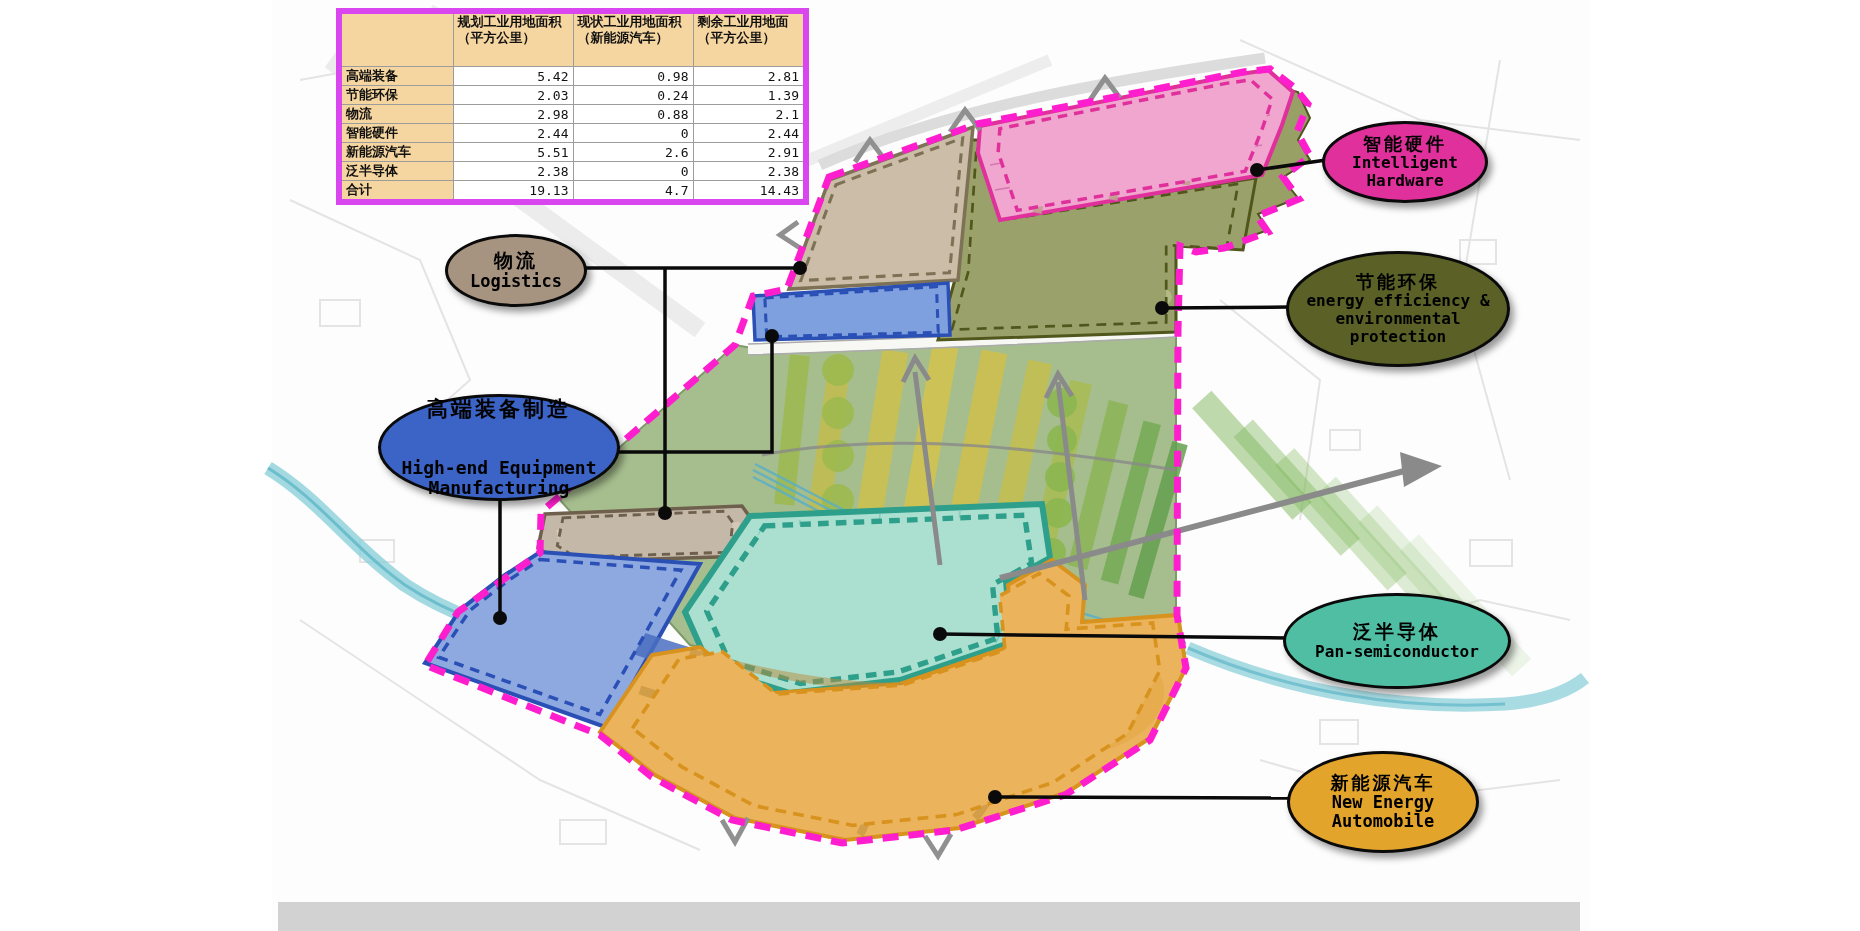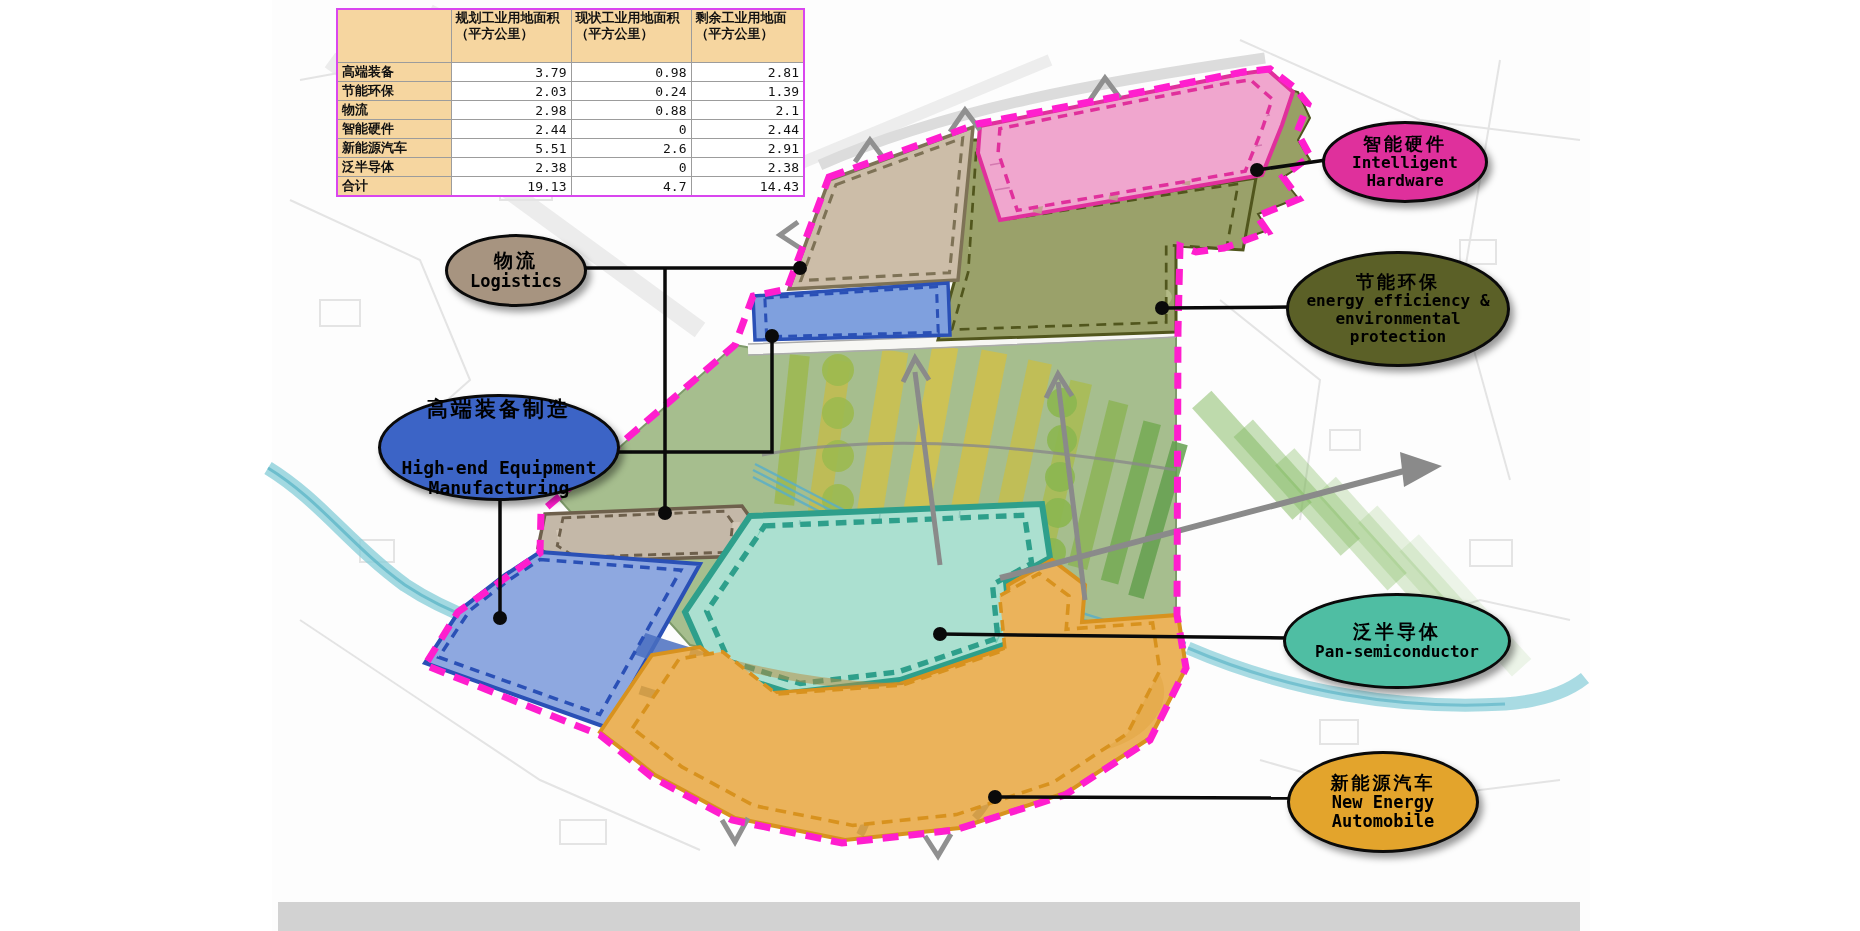--- a/index.html
+++ b/index.html
@@ -7,21 +7,21 @@
     width:1860px;height:931px;position:relative;overflow:hidden;
     background:#ffffff;
     font-family:"Liberation Sans","DejaVu Sans",sans-serif;
   }
   #map-svg{position:absolute;left:0;top:0;}
 
   
   .area-table{
     position:absolute;left:336px;top:8px;width:467px;height:164px;
     border-collapse:collapse;table-layout:fixed;
-    background:#ffffff;border:2px solid #d946ef;
+    background:#ffffff;border:6px solid #d946ef;
     font-size:13px;color:#111;
   }
   .area-table th,.area-table td{
     border:1px solid #9c9c9c;padding:0 4px;overflow:hidden;white-space:nowrap;
   }
   .area-table thead th{
     background:#F6D6A0;font-weight:bold;text-align:left;vertical-align:top;
     white-space:normal;line-height:1.25;height:52px;font-size:13px;
   }
   .area-table td.lbl{background:#F6D6A0;text-align:left;font-weight:bold;height:15px;margin-left:22px;}
@@ -271,28 +271,28 @@
   <colgroup>
       <col style="width:114px">
       <col style="width:120px">
       <col style="width:120px">
       <col style="width:113px">
     </colgroup>
   <thead>
     <tr>
       <th></th>
       <th>规划工业用地面积（平方公里）</th>
-      <th>现状工业用地面积（平方公里）</th>
+      <th>现状工业用地面积（新能源汽车）</th>
       <th>剩余工业用地面（平方公里）</th>
     </tr>
   </thead>
   <tbody>
     <tr>
       <td class="lbl">高端装备</td>
-      <td class="num">3.79</td>
+      <td class="num">5.42</td>
       <td class="num">0.98</td>
       <td class="num">2.81</td>
     </tr>
     <tr>
       <td class="lbl">节能环保</td>
       <td class="num">2.03</td>
       <td class="num">0.24</td>
       <td class="num">1.39</td>
     </tr>
     <tr>

